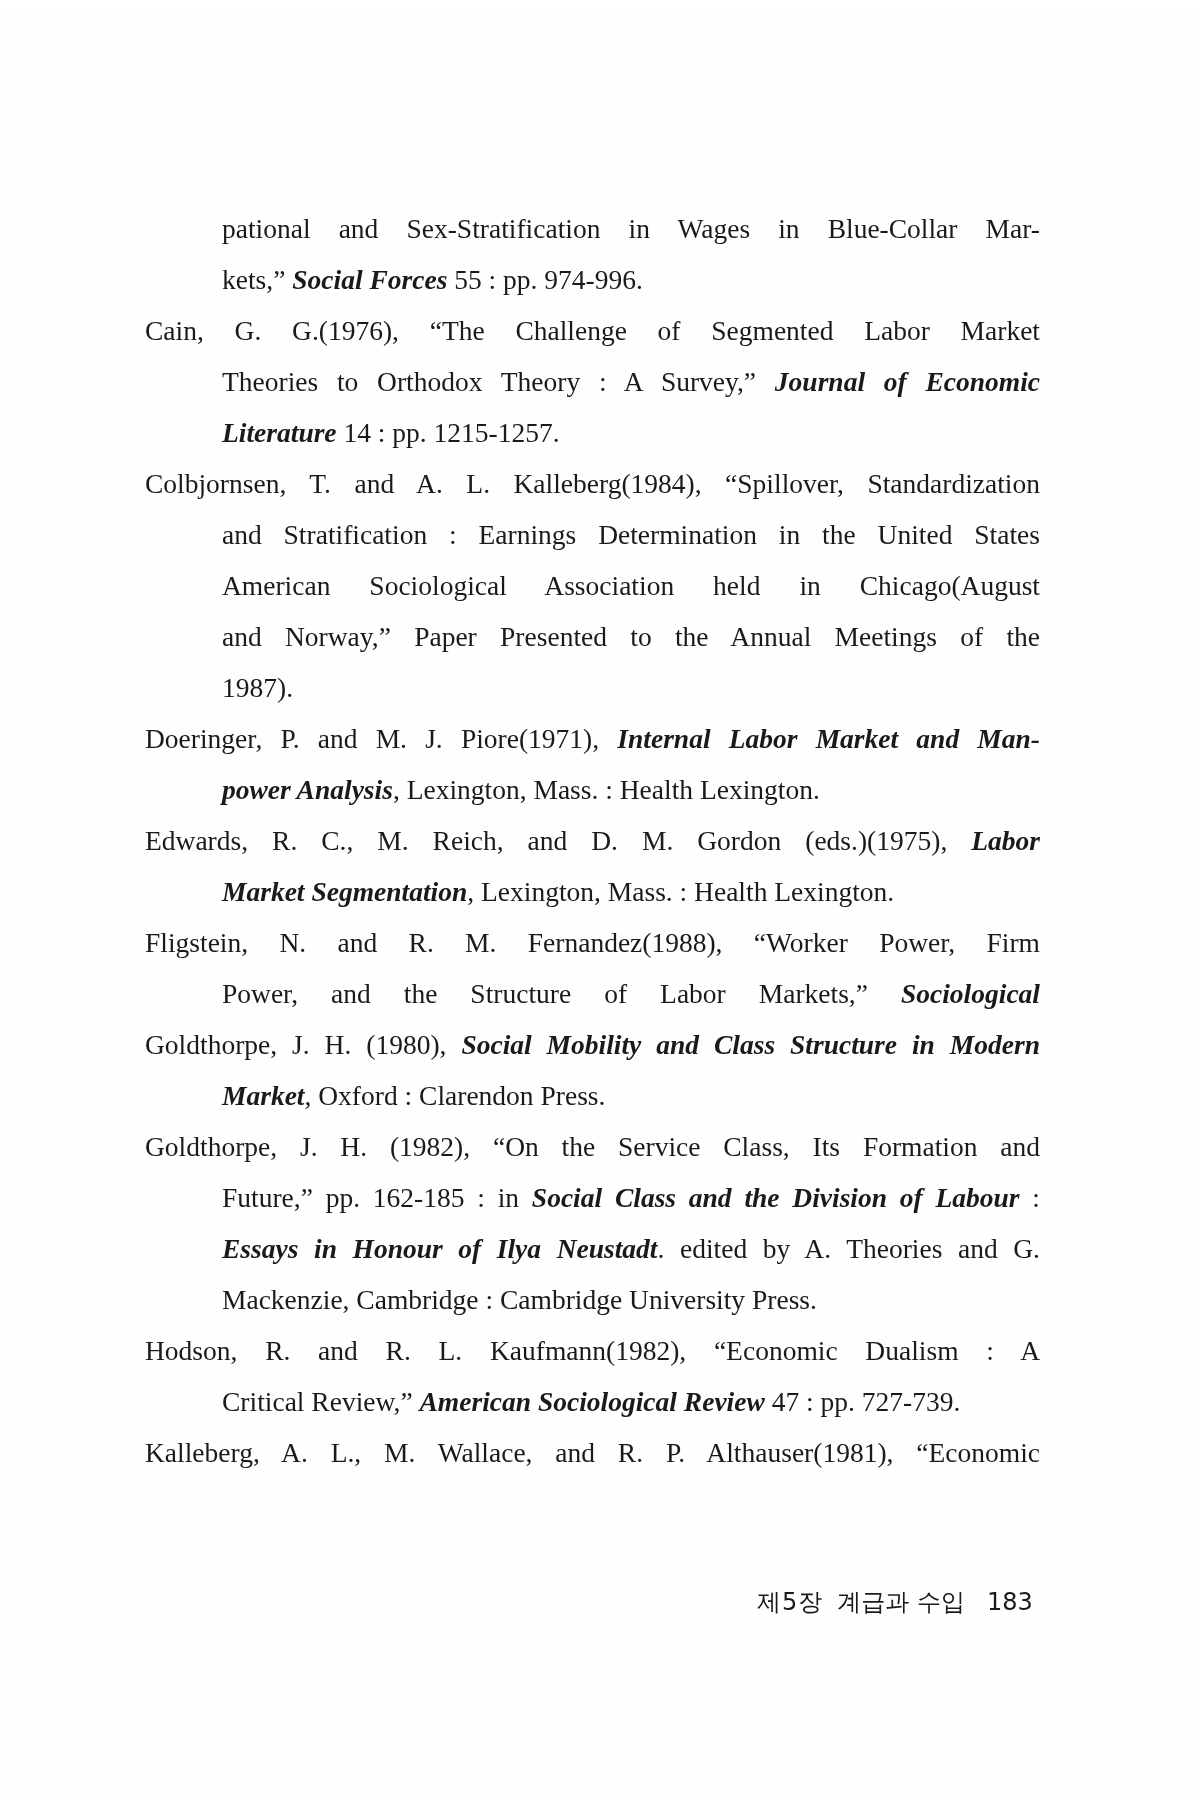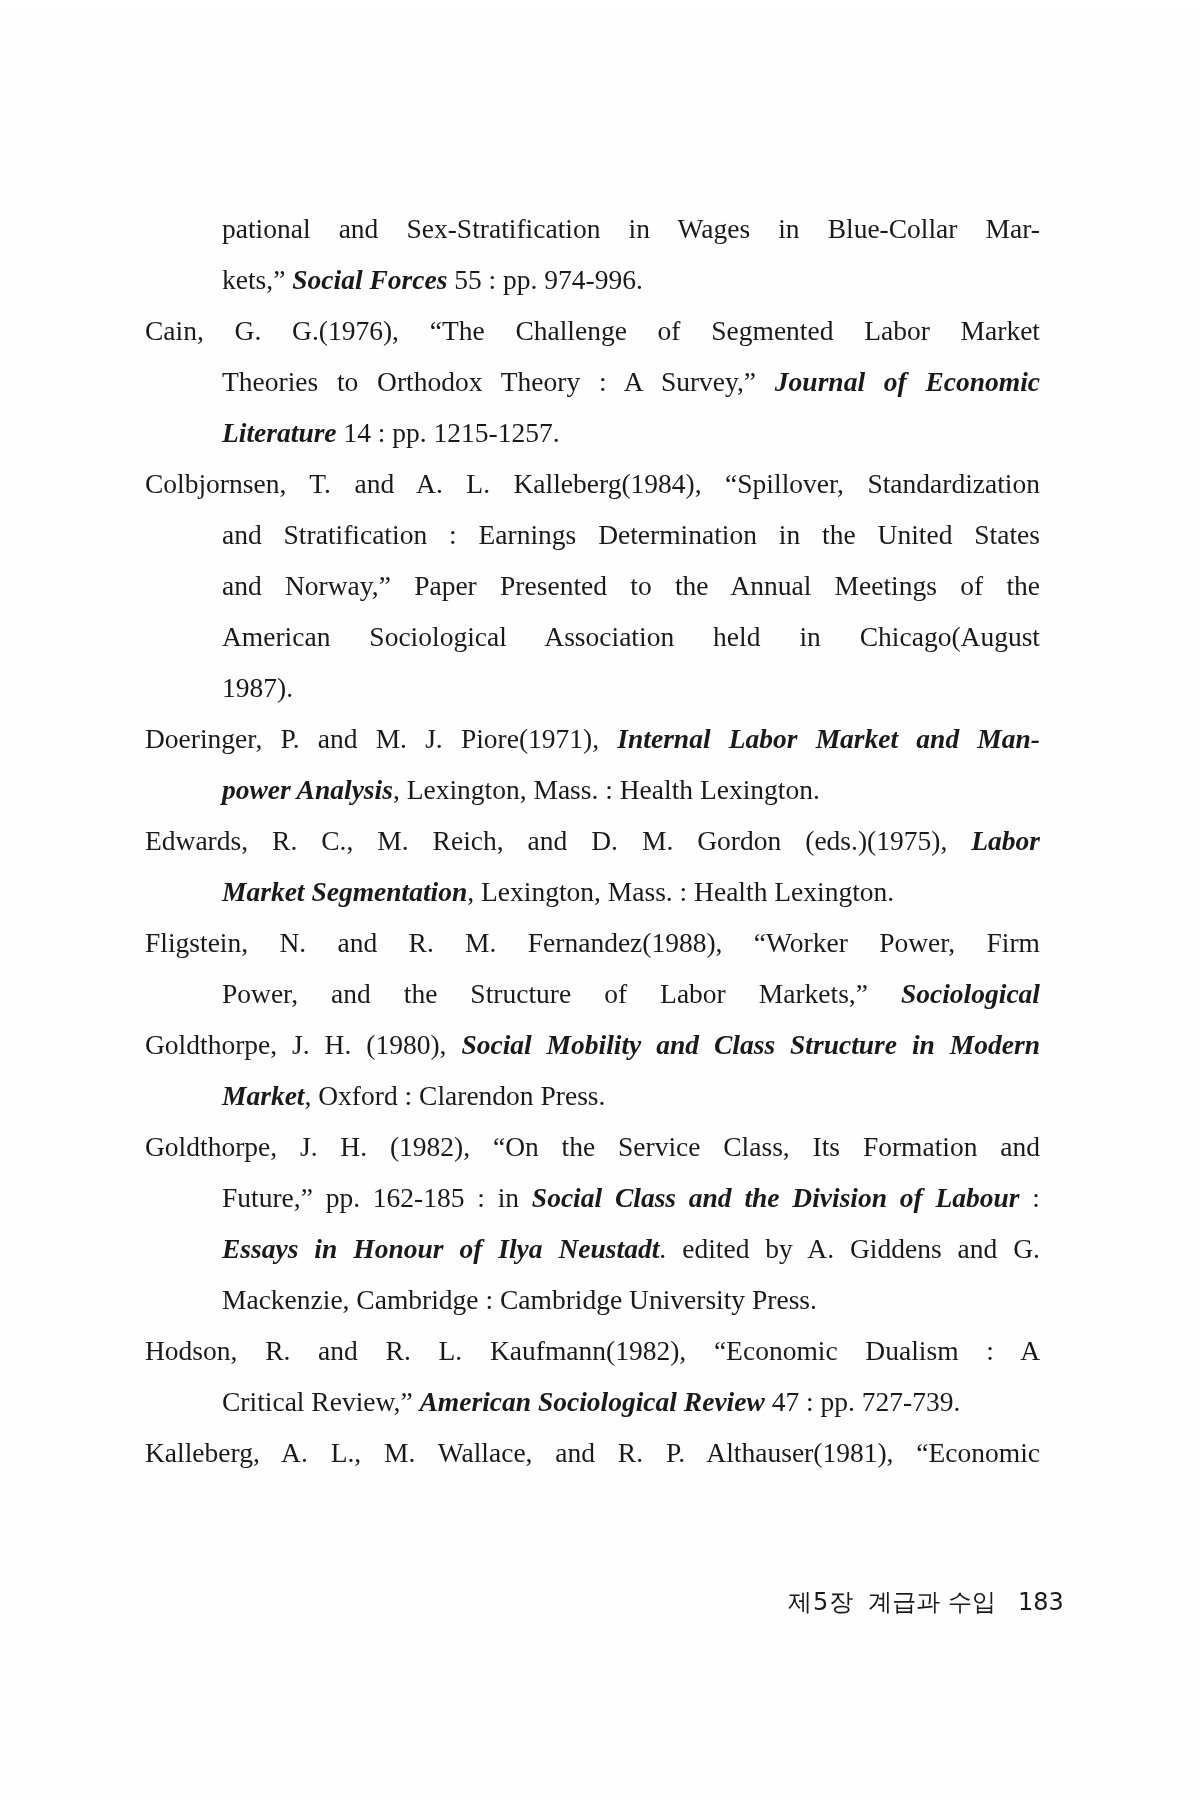--- a/index.html
+++ b/index.html
@@ -16,51 +16,51 @@
     text-align: justify;
     text-align-last: justify;
     overflow: visible;
   }
   .line.indent { padding-left: 77px; }
   .line.last { text-align-last: left; }
   .line i, .line em { font-style: italic; font-weight: bold; }
   .footer {
     position: absolute; left: 757px; top: 1578px;
     font-family: "DejaVu Sans", "Liberation Sans", sans-serif;
-    font-size: 24px; color: #1a1a1a; white-space: nowrap; margin-left: 31px;
+    font-size: 24px; color: #1a1a1a; white-space: nowrap;
   }
   .footer .chapter { letter-spacing: 1px; margin-right: 14px; }
   .footer .title { margin-right: 22px; }
 </style>
 </head>
 <body>
 
 <div class="page">
   <div class="refs" id="refs">
       <div class="line indent"><span>pational and Sex-Stratification in Wages in Blue-Collar Mar-</span></div>
       <div class="line indent last"><span>kets,” </span><i>Social Forces</i><span> 55 : pp. 974-996.</span></div>
       <div class="line"><span>Cain, G. G.(1976), “The Challenge of Segmented Labor Market</span></div>
       <div class="line indent"><span>Theories to Orthodox Theory : A Survey,” </span><i>Journal of Economic</i></div>
       <div class="line indent last"><i>Literature</i><span> 14 : pp. 1215-1257.</span></div>
       <div class="line"><span>Colbjornsen, T. and A. L. Kalleberg(1984), “Spillover, Standardization</span></div>
       <div class="line indent"><span>and Stratification : Earnings Determination in the United States</span></div>
+      <div class="line indent"><span>American Sociological Association held in Chicago(August</span></div>
       <div class="line indent"><span>and Norway,” Paper Presented to the Annual Meetings of the</span></div>
-      <div class="line indent"><span>American Sociological Association held in Chicago(August</span></div>
       <div class="line indent last"><span>1987).</span></div>
       <div class="line"><span>Doeringer, P. and M. J. Piore(1971), </span><i>Internal Labor Market and Man-</i></div>
       <div class="line indent last"><i>power Analysis</i><span>, Lexington, Mass. : Health Lexington.</span></div>
       <div class="line"><span>Edwards, R. C., M. Reich, and D. M. Gordon (eds.)(1975), </span><i>Labor</i></div>
       <div class="line indent last"><i>Market Segmentation</i><span>, Lexington, Mass. : Health Lexington.</span></div>
       <div class="line"><span>Fligstein, N. and R. M. Fernandez(1988), “Worker Power, Firm</span></div>
       <div class="line indent"><span>Power, and the Structure of Labor Markets,” </span><i>Sociological</i></div>
       <div class="line"><span>Goldthorpe, J. H. (1980), </span><i>Social Mobility and Class Structure in Modern</i></div>
       <div class="line indent last"><i>Market</i><span>, Oxford : Clarendon Press.</span></div>
       <div class="line"><span>Goldthorpe, J. H. (1982), “On the Service Class, Its Formation and</span></div>
       <div class="line indent"><span>Future,” pp. 162-185 : in </span><i>Social Class and the Division of Labour</i><span> :</span></div>
-      <div class="line indent"><i>Essays in Honour of Ilya Neustadt</i><span>. edited by A. Giddens and G.</span></div>
+      <div class="line indent"><i>Essays in Honour of Ilya Neustadt</i><span>. edited by A. Theories and G.</span></div>
       <div class="line indent last"><span>Mackenzie, Cambridge : Cambridge University Press.</span></div>
       <div class="line"><span>Hodson, R. and R. L. Kaufmann(1982), “Economic Dualism : A</span></div>
       <div class="line indent last"><span>Critical Review,” </span><i>American Sociological Review</i><span> 47 : pp. 727-739.</span></div>
       <div class="line"><span>Kalleberg, A. L., M. Wallace, and R. P. Althauser(1981), “Economic</span></div>
     </div>
 
   <div class="footer">
     <span class="chapter">제5장</span><span class="title">계급과 수입</span><span class="pnum">183</span>
   </div>
 </div>

